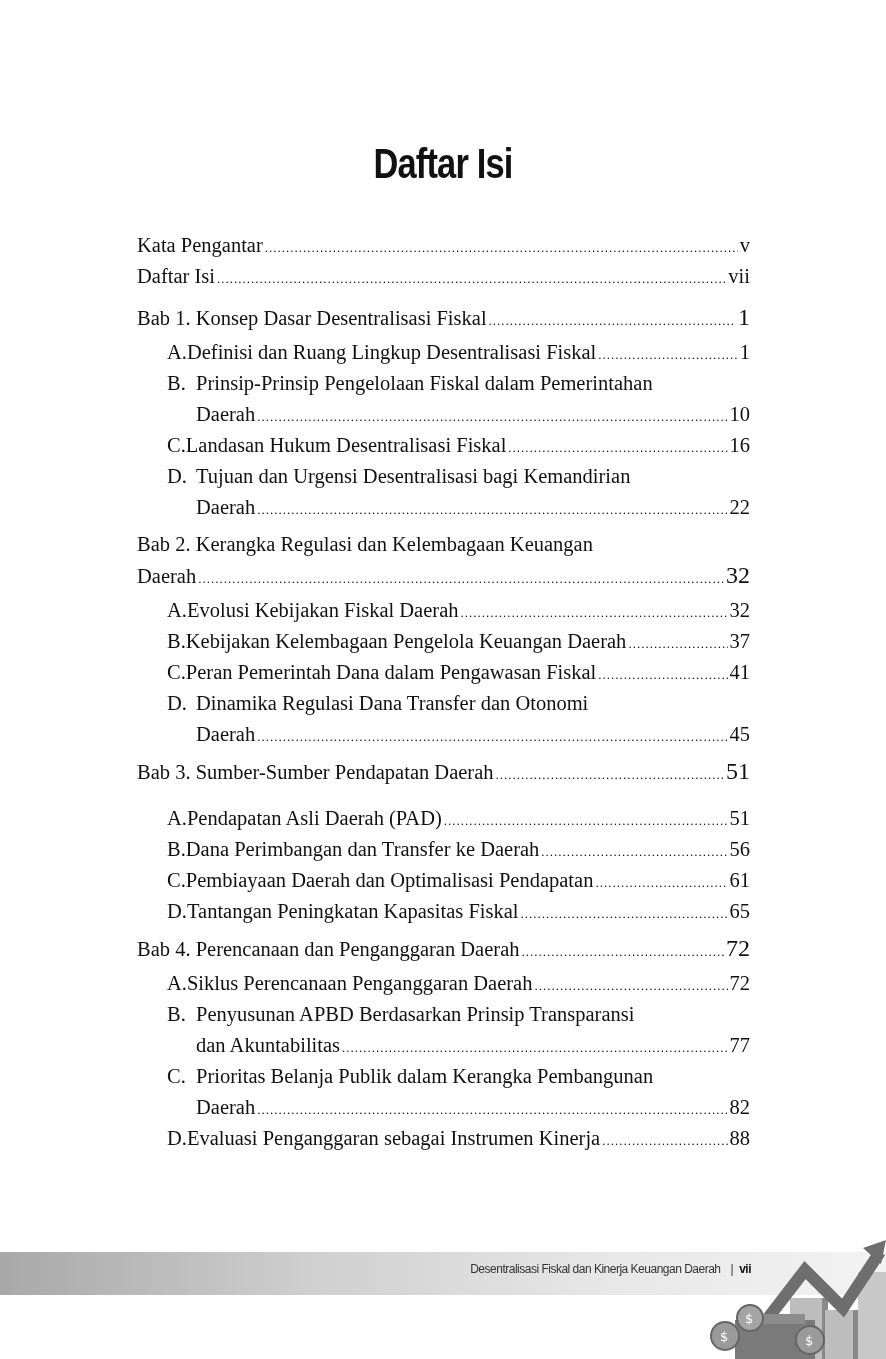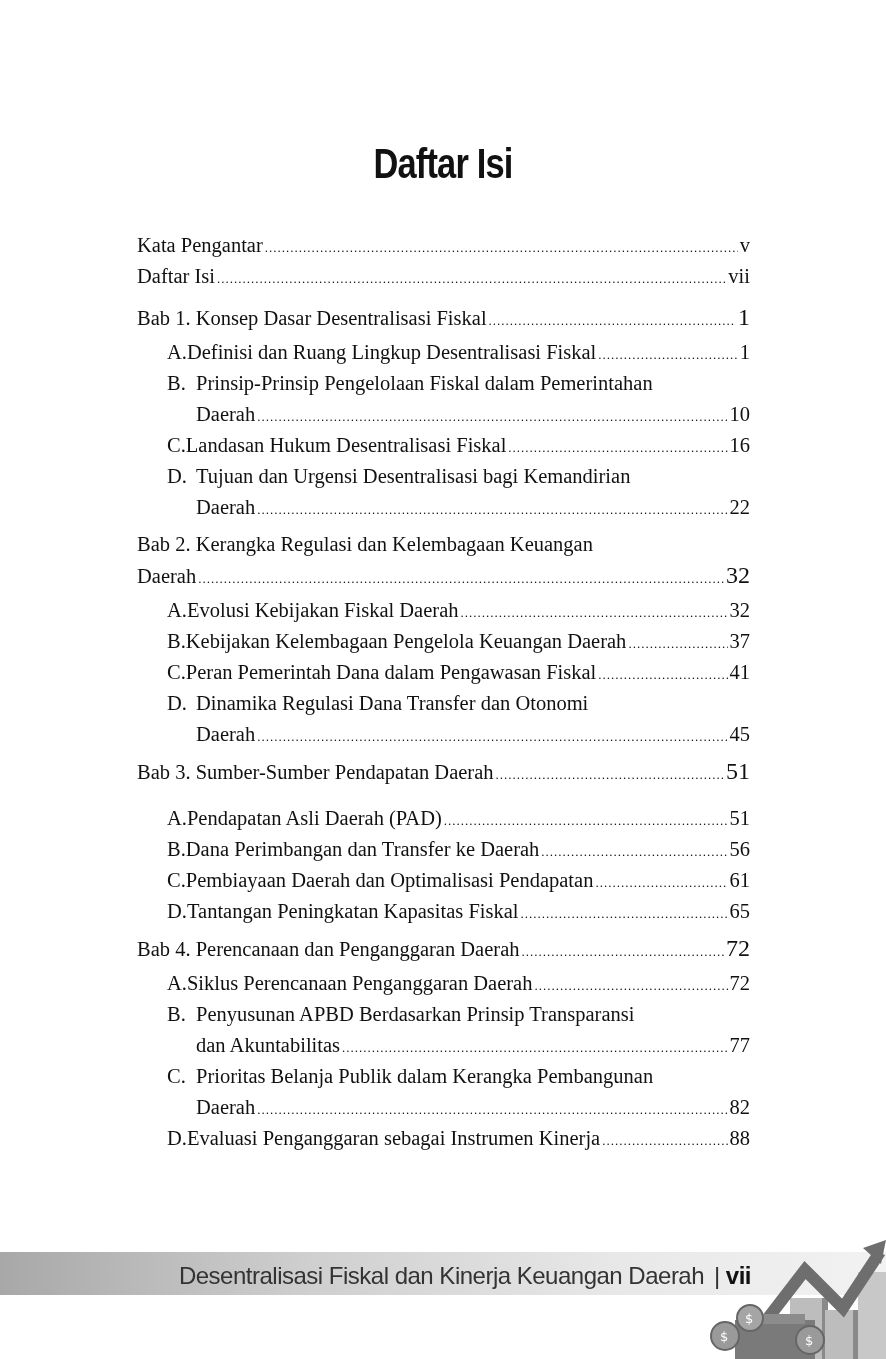--- a/index.html
+++ b/index.html
@@ -16,21 +16,21 @@
   .row .dots{flex:1 1 auto;overflow:hidden;margin:0 2px;font-size:13px;letter-spacing:1px;}
   .row .dots::before{content:"........................................................................................................................................................................................................................................";}
   .row .pg{flex:0 0 auto;}
   .row.chap .pg.big{font-size:24px;}
   .sub{padding-left:30px;}
   .sub .lbl{display:inline-block;width:29px;}
   .cont{padding-left:59px;}
   .footer-band{position:absolute;left:0;top:1252px;width:886px;height:43px;
     background:linear-gradient(to right,#a8a8a8 0%,#cfcfcf 35%,#e8e8e8 70%,#f2f2f2 100%);}
   .footer-text{position:absolute;top:1262px;right:135px;font-family:"Liberation Sans",sans-serif;
-    font-size:24px;color:#333;letter-spacing:-0.5px;}
+    font-size:12px;color:#333;letter-spacing:-0.5px;}
   .footer-text .sep{margin:0 6px 0 10px;}
   .footer-text .pnum{font-weight:bold;color:#111;}
   .deco{position:absolute;left:695px;top:1240px;width:191px;height:119px;}
 </style>
 </head>
 <body>
 
 <div class="title">Daftar Isi</div>
 
 <div class="toc" id="toc">

